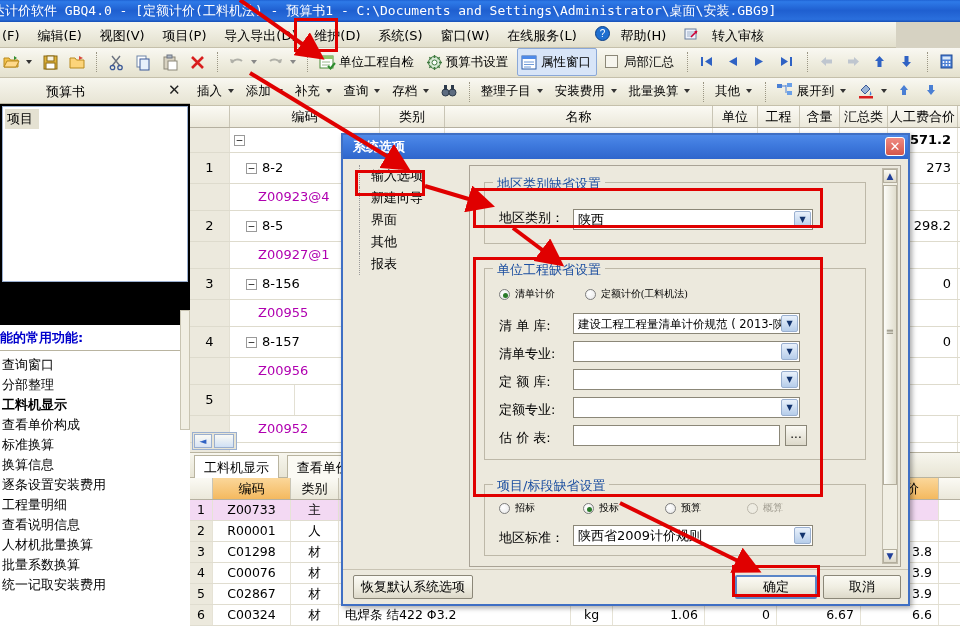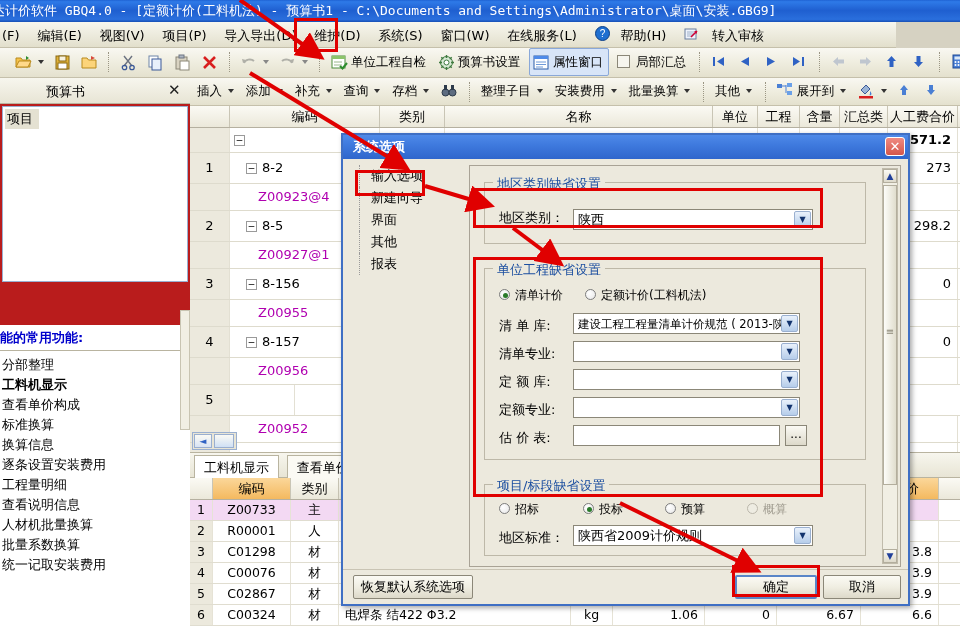--- a/index.html
+++ b/index.html
@@ -43,21 +43,21 @@
     vertical-align: middle;
   }
   .menubar .mi.first { padding-left: 2px; }
 
   
   .toolbar1 {
     position: absolute; left: 0; top: 48px; width: 960px; height: 30px;
     background: linear-gradient(to bottom, #f9f8f2 0%, #efeddf 50%, #e4e1ce 100%);
     border-bottom: 1px solid #c5c0ab;
     white-space: nowrap;
-    padding-left: 12px;
+    padding-left: 0;
   }
   .tb-item {
     display: inline-flex; align-items: center; height: 28px;
     padding: 0 3px; vertical-align: top; font-size: 12.5px; gap: 3px;
   }
   .tb-item.labeled { padding: 0 5px 0 3px; }
   .tb-sep { display:inline-block; width: 1px; height: 20px; margin: 4px 4px; vertical-align: top;
             border-left: 1px dotted #9b9684; }
   .tb-pressed { border: 1px solid #8aa8d8; background: #d8e5f8; border-radius: 2px; }
   .ico { display: inline-block; width: 17px; height: 17px; position: relative; }
@@ -68,21 +68,21 @@
     position: absolute; left: 190px; top: 78px; width: 770px; height: 28px;
     background: linear-gradient(to bottom, #f9f8f2 0%, #efeddf 50%, #e4e1ce 100%);
     border-bottom: 1px solid #c5c0ab;
     white-space: nowrap; padding-left: 4px;
   }
   .toolbar2 .tb-item { height: 26px; }
 
   
   .leftpanel {
     position: absolute; left: 0; top: 78px; width: 190px; height: 548px;
-    background: #b91c1c; border-right: 1px solid #9a9customize;
+    background: #000000; border-right: 1px solid #9a9customize;
   }
   .lp-tabhdr {
     position: absolute; left: 0; top: 0; width: 190px; height: 26px;
     background: linear-gradient(to bottom,#f7f6ee,#e8e5d5);
     border-bottom: 1px solid #b9b4a0;
   }
   .lp-tabhdr .lbl { position:absolute; left: 46px; top: 5px; font-size: 13px; color:#000;}
   .lp-tabhdr .cls { position:absolute; left: 168px; top: 3px; font-size: 15px; color:#222; font-weight: bold; cursor: pointer;}
   .lp-tree {
     position: absolute; left: 2px; top: 28px; width: 186px; height: 176px;
@@ -237,21 +237,21 @@
   }
   .txt {
     position:absolute; height:21px; background:#fff; border:1px solid #8b8778;
     font-size:13px; line-height:19px; padding-left:4px;
   }
   .dotbtn {
     position:absolute; width:22px; height:21px;
     background: linear-gradient(to bottom,#fbfaf4,#ddd9ca); border:1px solid #8b8778;
     font-size:12px; text-align:center; line-height:17px; color:#000;
   }
-  .radio { position:absolute; font-size:12px; color:#000; white-space:nowrap; padding-left:16px; }
+  .radio { position:absolute; font-size:10px; color:#000; white-space:nowrap; padding-left:16px;font-family:Liberation Serif, serif; }
   .radio .dot {
     position:absolute; left:0; top:2px; width:11px; height:11px; border-radius:50%;
     border:1px solid #7d7d7d; background: radial-gradient(circle at 35% 35%, #ffffff, #e6e6e6);
   }
   .radio.on .dot:after{
     content:""; position:absolute; left:3px; top:3px; width:5px; height:5px; border-radius:50%; background:#2a7a2a;
   }
   .radio.dis { color:#a09c90; }
   .radio.dis .dot { border-color:#bbb7ab; background:#eeece2; }
 
@@ -574,20 +574,21 @@
     <div class="lp-tabhdr">
       <span class="lbl">预算书</span>
       <span class="cls">✕</span>
     </div>
     <div class="lp-tree">
       <span class="rootitem">项目</span>
     </div>
     <div class="lp-funcs">
       <div class="hdr">能的常用功能:</div>
       <ul>
+        <li>查询窗口</li>
         <li>分部整理</li>
         <li class="active">工料机显示</li>
         <li>查看单价构成</li>
         <li>标准换算</li>
         <li>换算信息</li>
         <li>逐条设置安装费用</li>
         <li>工程量明细</li>
         <li>查看说明信息</li>
         <li>人材机批量换算</li>
         <li>批量系数换算</li>

